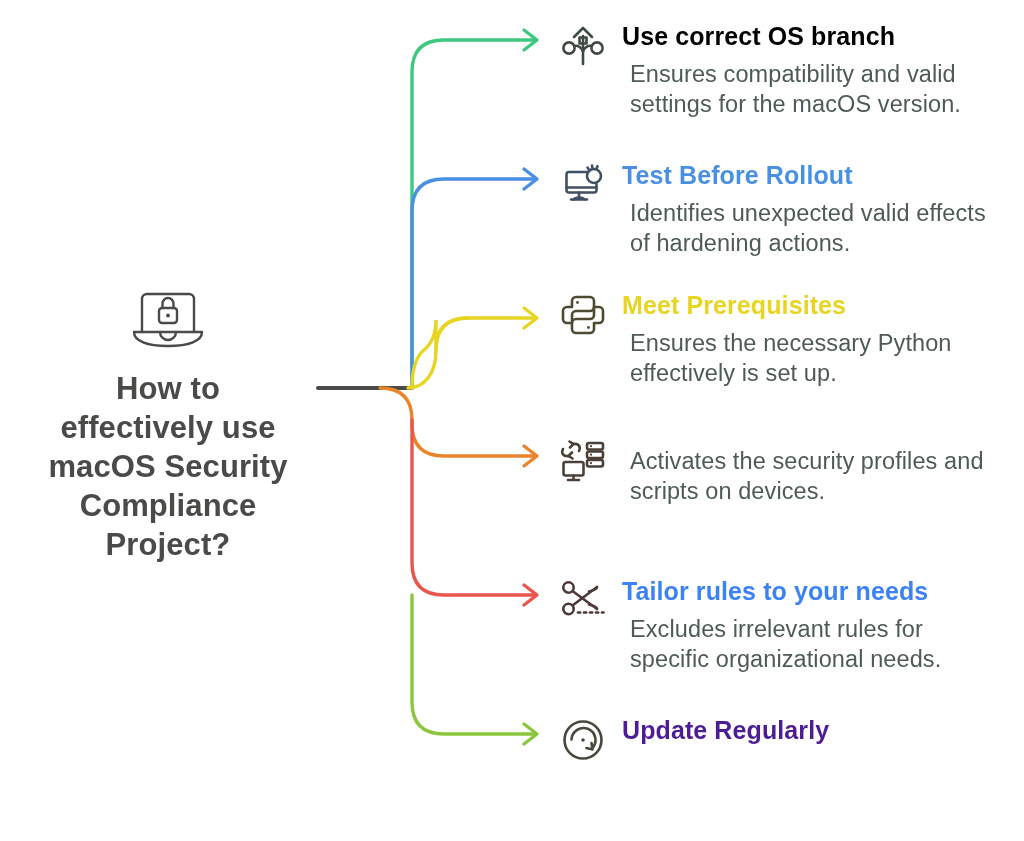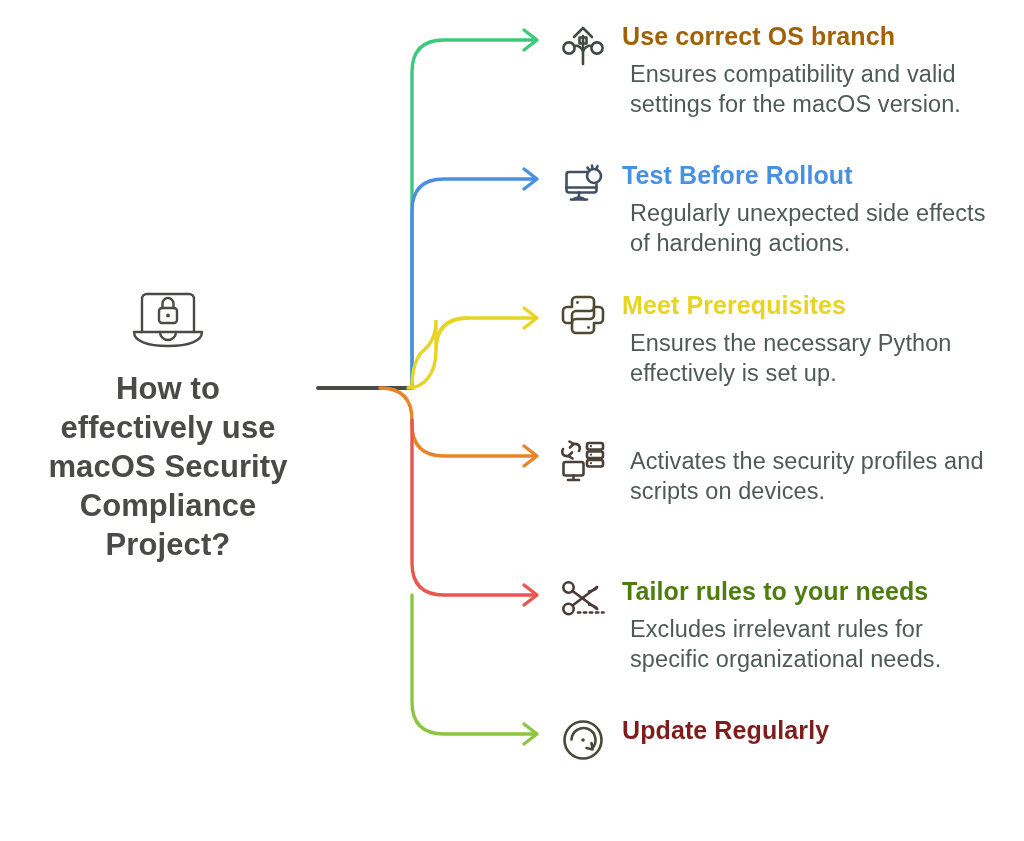--- a/index.html
+++ b/index.html
@@ -148,42 +148,42 @@
       <path d="M22 40 V12"></path>
       <path d="M13 13 L22 4 L31 13"></path>
       <path d="M18.5 13.5 h7 v6 h-7 z"></path>
       <circle cx="8" cy="24" r="5.6"></circle>
       <circle cx="36" cy="24" r="5.6"></circle>
       <path d="M13.2 22 C17 21 20 23.5 22 27"></path>
       <path d="M30.8 22 C27 21 24 23.5 22 27"></path>
     </svg>
   </div>
   <div class="branch-text">
-    <p class="branch-heading" style="color:#a16207">Use correct OS branch</p>
+    <p class="branch-heading" style="color:#000000">Use correct OS branch</p>
     <p class="branch-desc">Ensures compatibility and valid settings for the macOS version.</p>
   </div>
 </div>
 
 <div class="branch-row" id="branch-1">
   <div class="branch-icon">
     <svg viewBox="0 0 44 44" width="44" height="44" fill="none" stroke="#414f63" stroke-width="2.6" stroke-linecap="round" stroke-linejoin="round">
       <path d="M27 9 H8 a2.5 2.5 0 0 0-2.5 2.5 V27 a2.5 2.5 0 0 0 2.5 2.5 H33 a2.5 2.5 0 0 0 2.5-2.5 V21"></path>
       <path d="M5.5 24.5 H35.5"></path>
       <path d="M18 29.5 v5"></path>
       <path d="M12.5 36.5 c1.5-2 3-2 5.5-2 s4 0 5.5 2"></path>
       <path d="M10 36.5 H26"></path>
       <circle cx="33" cy="13" r="7"></circle>
       <path d="M26.5 4.5 l1.5 2.2"></path>
       <path d="M31 2.5 l0.4 2.6"></path>
       <path d="M36.5 3.2 l-1 2.4"></path>
     </svg>
   </div>
   <div class="branch-text">
     <p class="branch-heading" style="color:#4a90e2">Test Before Rollout</p>
-    <p class="branch-desc">Regularly unexpected side effects of hardening actions.</p>
+    <p class="branch-desc">Identifies unexpected valid effects of hardening actions.</p>
   </div>
 </div>
 
 <div class="branch-row" id="branch-2">
   <div class="branch-icon">
     <svg viewBox="0 0 44 44" width="44" height="44" fill="none" stroke="#4e4a32" stroke-width="2.6" stroke-linecap="round" stroke-linejoin="round">
       <path d="M22 4 h-7 a4 4 0 0 0-4 4 v6 h-5 a4 4 0 0 0-4 4 v8 a4 4 0 0 0 4 4 h5 v-8 a4 4 0 0 1 4-4 h14 a4 4 0 0 0 4-4 V8 a4 4 0 0 0-4-4 Z"></path>
       <path d="M22 40 h7 a4 4 0 0 0 4-4 v-6 h5 a4 4 0 0 0 4-4 v-8 a4 4 0 0 0-4-4 h-5 v8 a4 4 0 0 1-4 4 H15 a4 4 0 0 0-4 4 v6 a4 4 0 0 0 4 4 Z"></path>
       <circle cx="16.5" cy="9.5" r="1.4" fill="#4e4a32" stroke="none"></circle>
       <circle cx="27.5" cy="34.5" r="1.4" fill="#4e4a32" stroke="none"></circle>
@@ -228,30 +228,30 @@
       <path d="M28 25.5 c6 1.5 8 3 8 4.5"></path>
       <path d="M28 12.5 c6-1.5 8-3 8-4.5"></path>
       <path d="M17 33.5 h2.2"></path>
       <path d="M23 33.5 h2.2"></path>
       <path d="M29 33.5 h2.2"></path>
       <path d="M35 33.5 h2.2"></path>
       <path d="M41 33.5 h1.5"></path>
     </svg>
   </div>
   <div class="branch-text">
-    <p class="branch-heading" style="color:#4d7c0f">Tailor rules to your needs</p>
+    <p class="branch-heading" style="color:#3b82f6">Tailor rules to your needs</p>
     <p class="branch-desc">Excludes irrelevant rules for specific organizational needs.</p>
   </div>
 </div>
 
 <div class="branch-row" id="branch-5">
   <div class="branch-icon">
     <svg viewBox="0 0 44 44" width="44" height="44" fill="none" stroke="#46493b" stroke-width="2.6" stroke-linecap="round" stroke-linejoin="round">
       <circle cx="22" cy="22" r="18.5"></circle>
       <path d="M31 30.5 A12 12 0 1 0 10.5 21.5"></path>
       <path d="M25.5 30 L31.5 31.5 L30.5 25"></path>
       <circle cx="22" cy="22" r="1.8" fill="#46493b" stroke="none"></circle>
     </svg>
   </div>
   <div class="branch-text">
-    <p class="branch-heading" style="color:#7f1d1d">Update Regularly</p>
+    <p class="branch-heading" style="color:#4c1d95">Update Regularly</p>
   </div>
 </div>
 
 </body></html>

